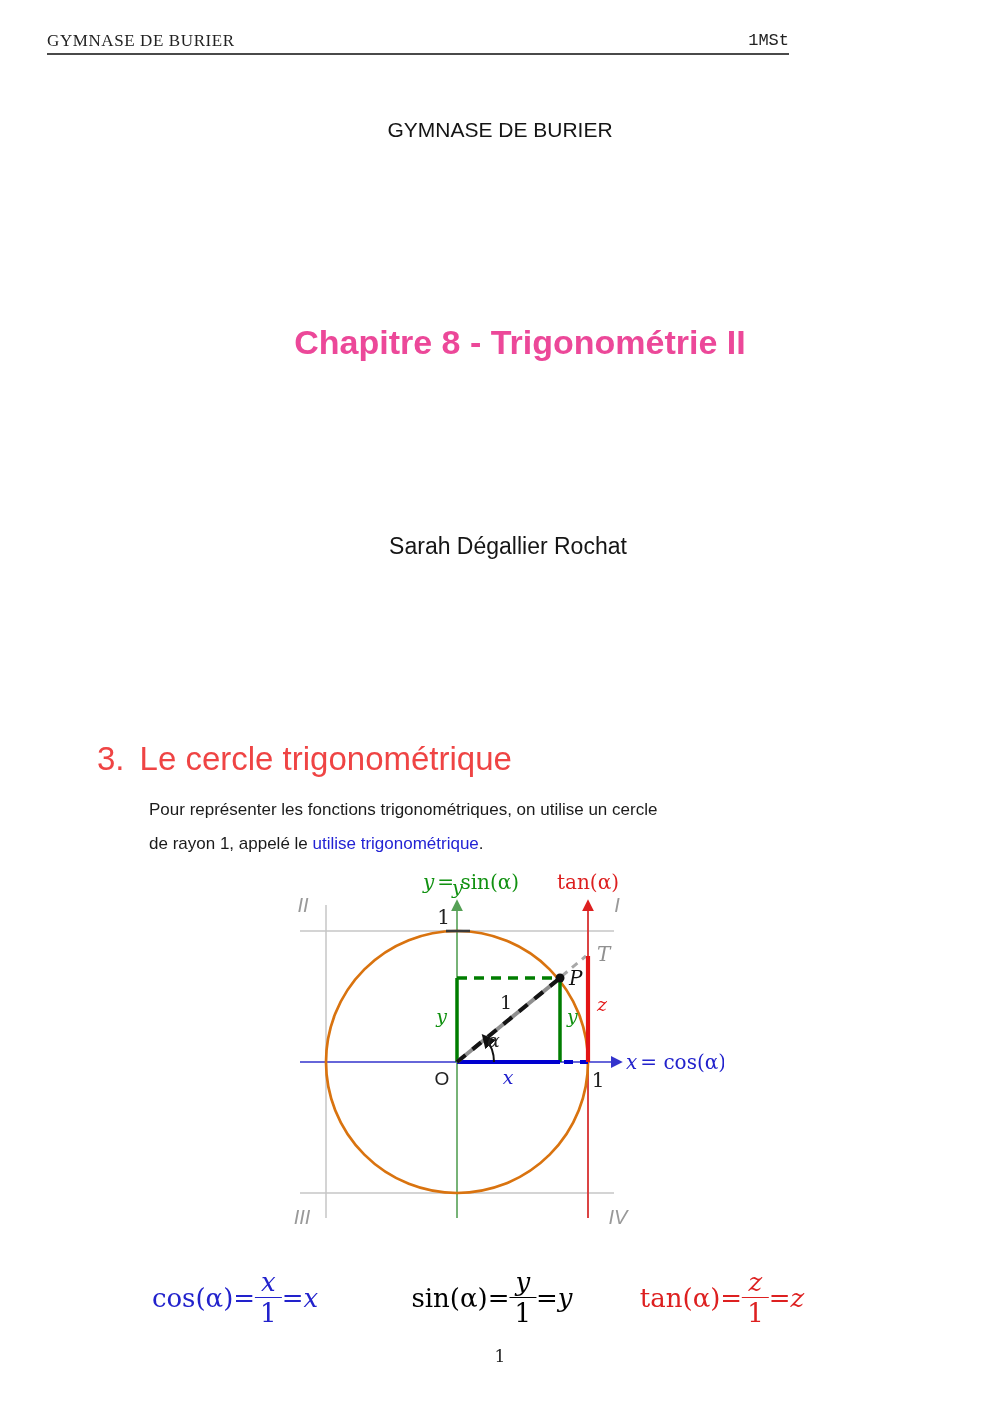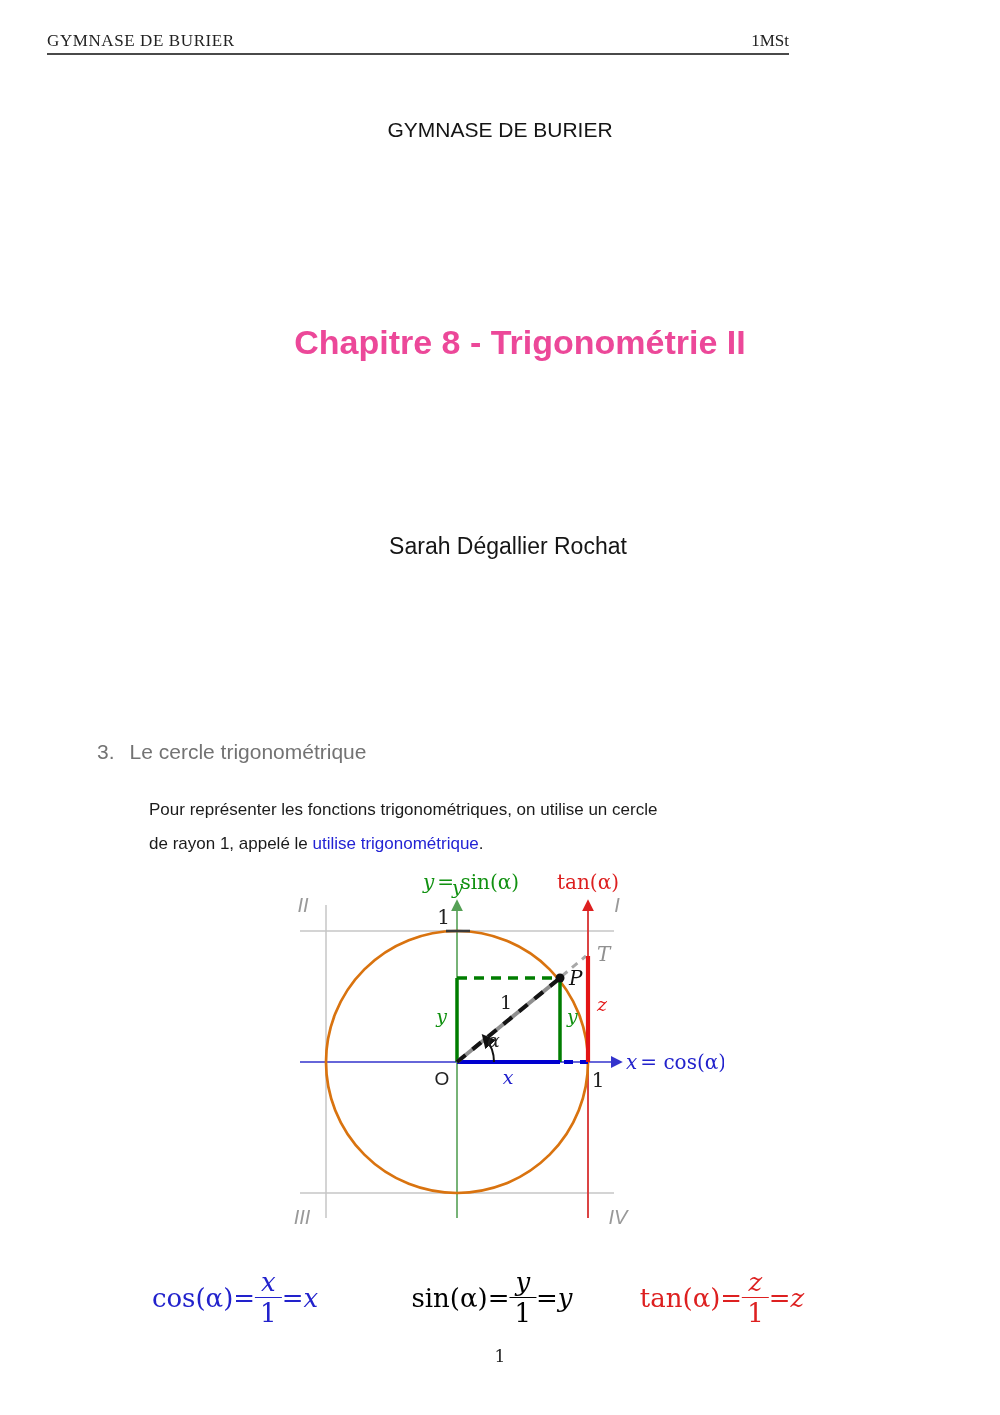--- a/index.html
+++ b/index.html
@@ -2,34 +2,34 @@
 <html><head>
 <meta charset="utf-8">
 <style>
   html,body{margin:0;padding:0;background:#ffffff;}
   .page{position:relative;width:836px;height:1415px;background:#ffffff;overflow:hidden;
         font-family:"Liberation Sans", sans-serif;color:#1a1a1a;}
 
   
   .hdr-left{position:absolute;left:47px;top:31px;font-family:"Liberation Serif", serif;
             font-size:17px;letter-spacing:0.6px;color:#222;}
-  .hdr-right{position:absolute;right:47px;top:31px;font-family:Liberation Serif, serif;
+  .hdr-right{position:absolute;right:47px;top:31px;font-family:Liberation Mono, monospace;
              font-size:17px;color:#222;}
   .hdr-rule{position:absolute;left:47px;right:47px;top:53px;height:2px;background:#4a4a4a;}
 
   
   .institution{position:absolute;left:0;width:1000px;top:118px;text-align:center;
                font-size:21px;color:#151515;}
   .chapter-title{position:absolute;left:0;width:1000px;top:323px;text-align:center;
                  font-size:34px;font-weight:700;color:#ec4899;margin-left:20px;}
   .author{position:absolute;left:8px;width:1000px;top:533px;text-align:center;
           font-size:23px;color:#151515;}
 
   
-  .section-heading{position:absolute;left:97px;top:740px;font-size:21px;color:#737373;}
+  .section-heading{position:absolute;left:97px;top:740px;font-size:33px;color:#ef4444;}
   .section-heading .sec-num{margin-right:15px;}
   .paragraph{position:absolute;left:149px;top:793px;width:720px;font-size:17px;
              line-height:33.5px;color:#1b1b1b;}
   .link-blue{color:#2323d4;}
 
   
   .diagram{position:absolute;left:280px;top:868px;width:444px;height:382px;}
   .svgtext{font-family:"DejaVu Serif", serif;}
   .sans{font-family:"Liberation Sans", sans-serif;}
   .it{font-style:italic;}

